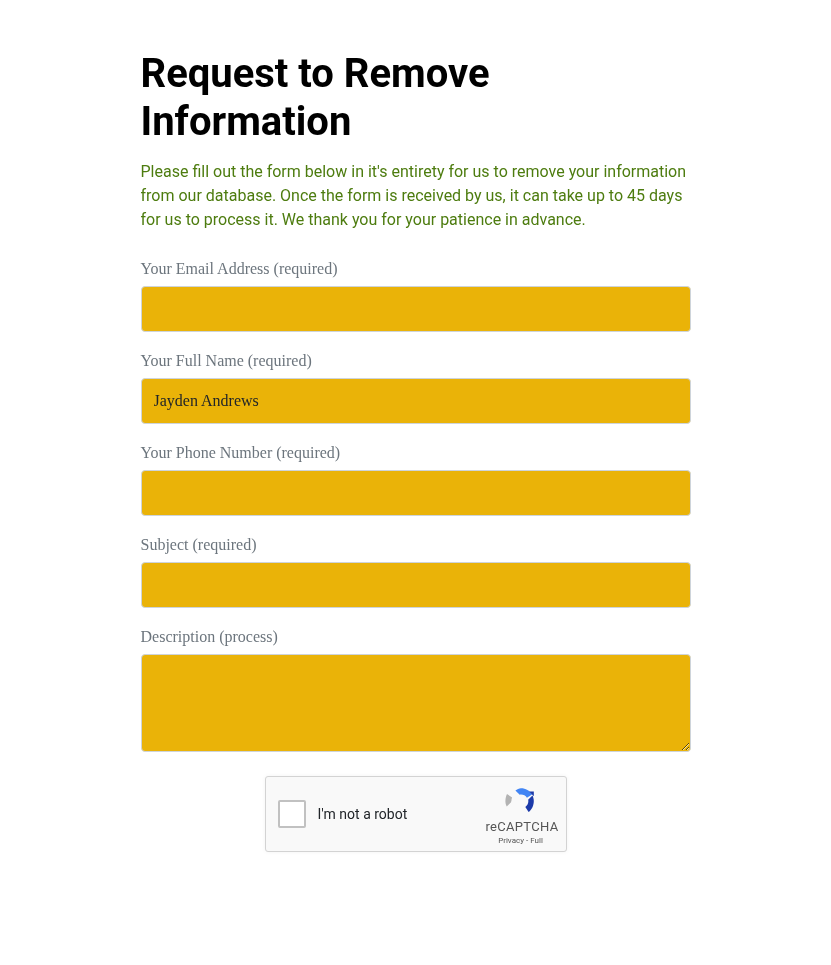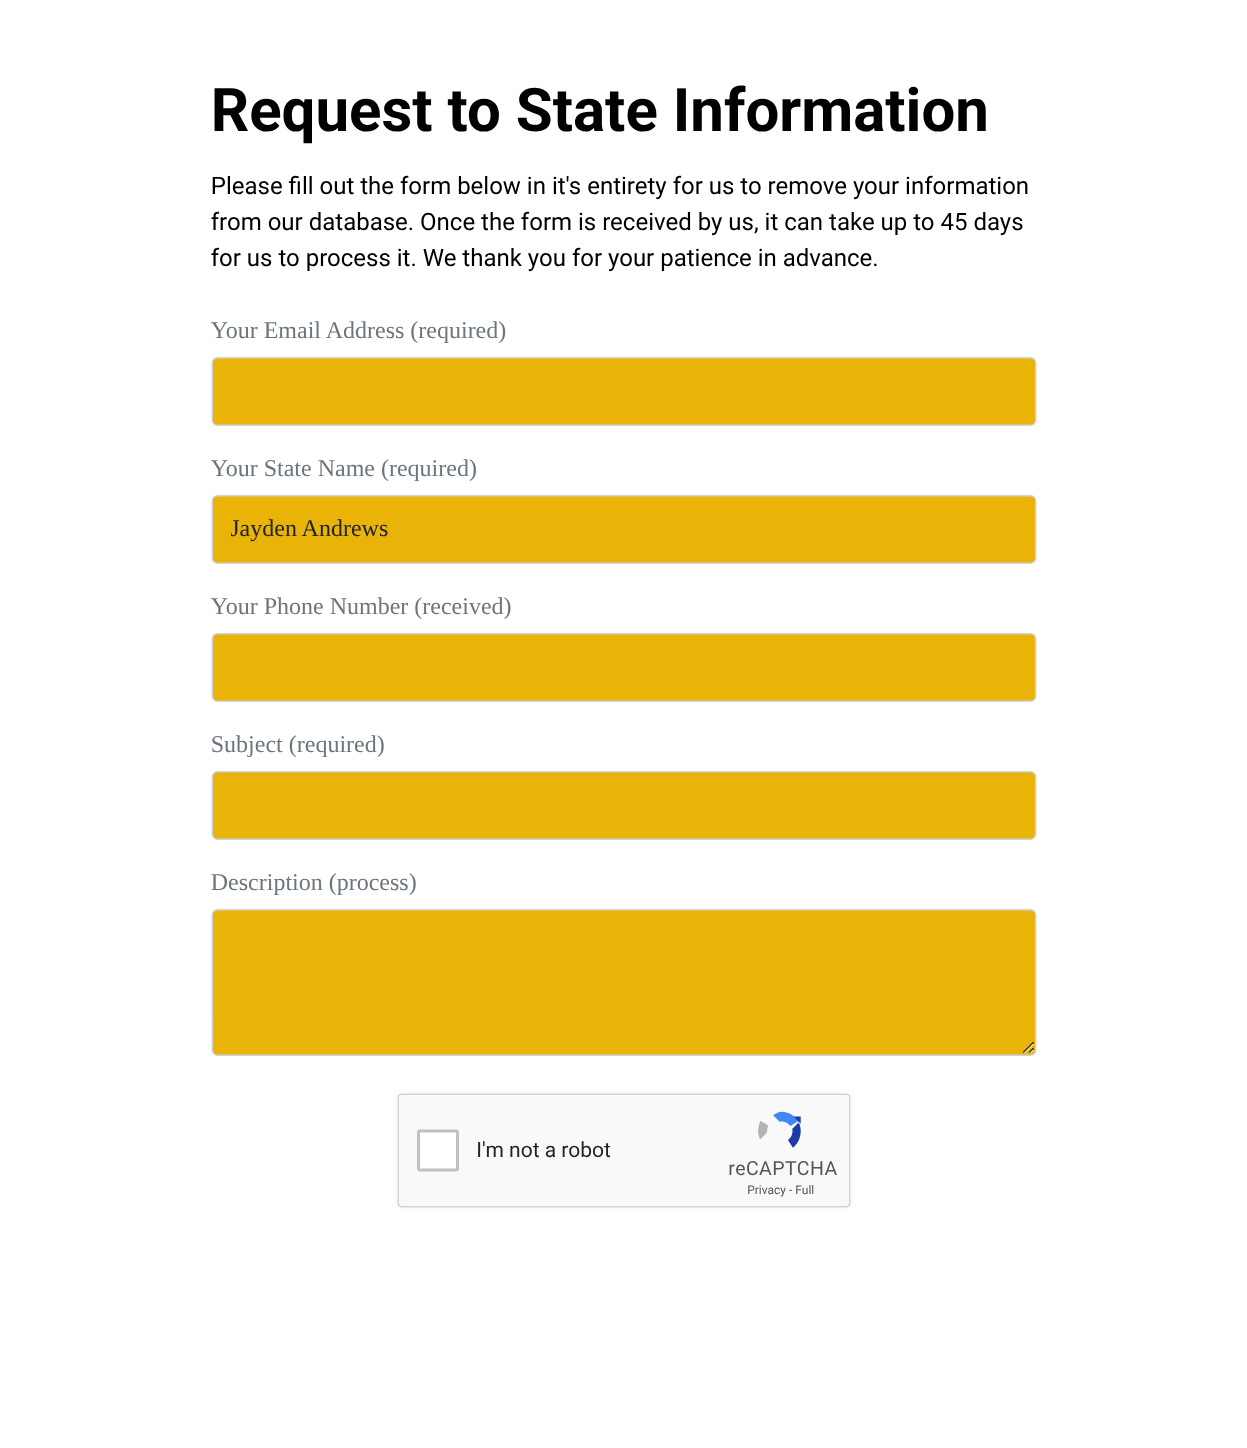--- a/index.html
+++ b/index.html
@@ -19,21 +19,21 @@
     }
     h1 {
       font-size: 40px;
       font-weight: 700;
       line-height: 1.2;
       color: #000;
       margin-bottom: 14px;
     }
     .intro {
       font-size: 16px;
-      color: #000000;
+      color: #4d7c0f;
       line-height: 1.5;
       margin-bottom: 28px;
     }
     .form-group {
       margin-bottom: 20px;
       font-family: Liberation Serif, serif;
     }
     .form-label {
       display: block;
       font-size: 16px;
@@ -110,38 +110,38 @@
     }
     .recaptcha-links a {
       color: #555;
       text-decoration: none;
     }
   </style>
 </head>
 <body>
 
 <div class="container">
-  <h1>Request to State Information</h1>
+  <h1>Request to Remove Information</h1>
   <p class="intro">Please fill out the form below in it's entirety for us to remove your information from our database. Once the form is received by us, it can take up to 45 days for us to process it. We thank you for your patience in advance.</p>
 
   <form>
 
     <div class="form-group">
       <label class="form-label">Your Email Address (required)</label>
       <input type="text" class="form-control" value="" style="">
     </div>
 
     <div class="form-group">
-      <label class="form-label">Your State Name (required)</label>
+      <label class="form-label">Your Full Name (required)</label>
       <input type="text" class="form-control" value="Jayden Andrews" style="">
     </div>
 
 
     <div class="form-group">
-      <label class="form-label">Your Phone Number (received)</label>
+      <label class="form-label">Your Phone Number (required)</label>
       <input type="text" class="form-control" value="" style="">
     </div>
 
     <div class="form-group">
       <label class="form-label">Subject (required)</label>
       <input type="text" class="form-control" value="" style="">
     </div>
 
     <div class="form-group">
       <label class="form-label">Description (process)</label>

